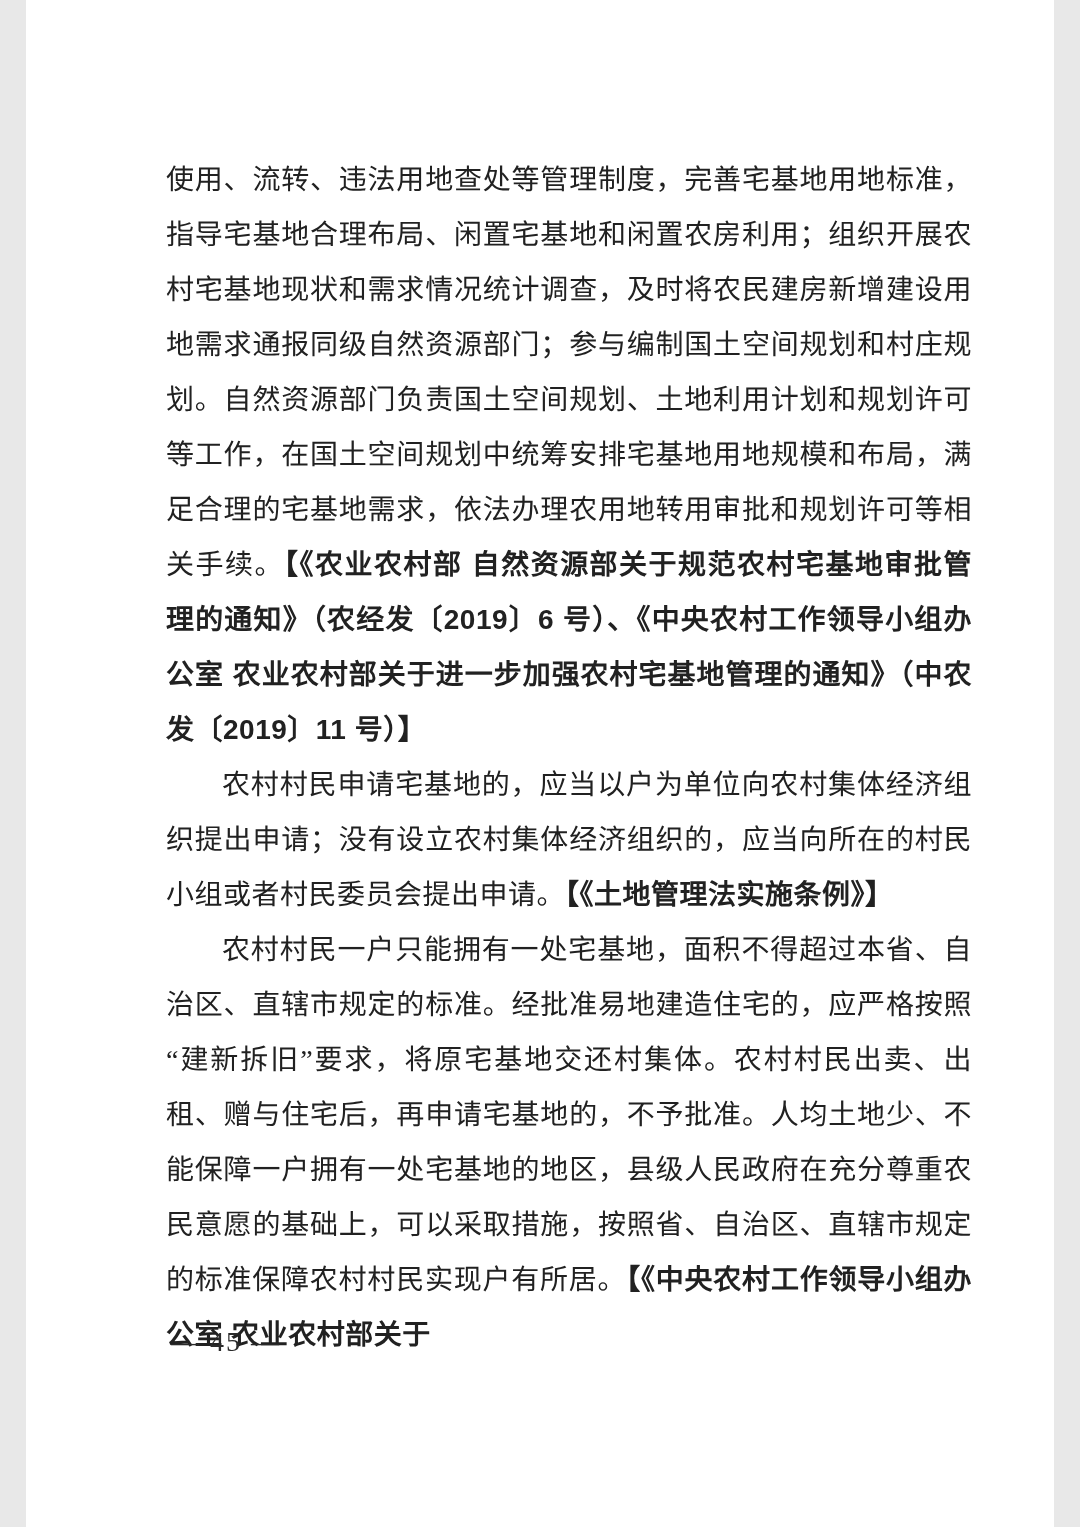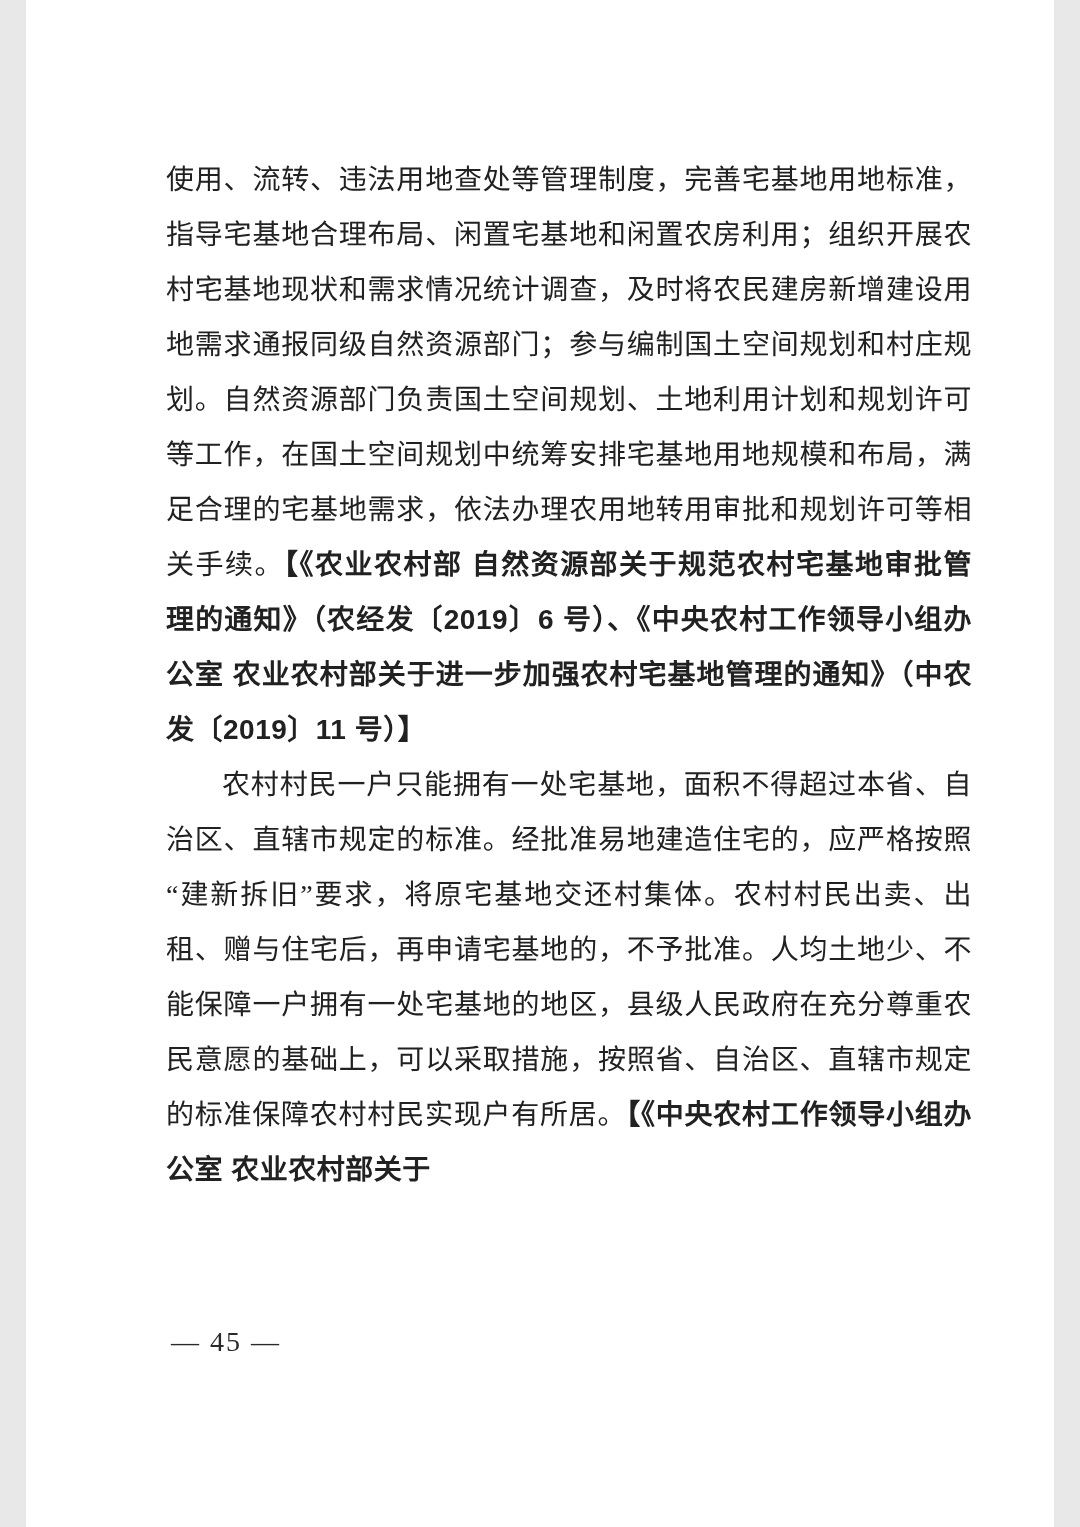--- a/index.html
+++ b/index.html
@@ -53,18 +53,19 @@
     color: #2a2a2a;
     letter-spacing: 2px;
   }
 </style>
 </head>
 <body>
 
 <div class="page">
   <main class="doc-body">
       <p class="para"><span class="seg">使用、流转、违法用地查处等管理制度，完善宅基地用地标准，指导宅基地合理布局、闲置宅基地和闲置农房利用；组织开展农村宅基地现状和需求情况统计调查，及时将农民建房新增建设用地需求通报同级自然资源部门；参与编制国土空间规划和村庄规划。自然资源部门负责国土空间规划、土地利用计划和规划许可等工作，在国土空间规划中统筹安排宅基地用地规模和布局，满足合理的宅基地需求，依法办理农用地转用审批和规划许可等相关手续。</span><span class="seg bold">【《农业农村部 自然资源部关于规范农村宅基地审批管理的通知》（农经发〔2019〕6 号）、《中央农村工作领导小组办公室 农业农村部关于进一步加强农村宅基地管理的通知》（中农发〔2019〕11 号）】</span></p>
+      <p class="para indent"><span class="seg">农村村民申请宅基地的，应当以户为单位向农村集体经济组织提出申请；没有设立农村集体经济组织的，应当向所在的村民小组或者村民委员会提出申请。</span><span class="seg bold">【《土地管理法实施条例》】</span></p>
       <p class="para indent"><span class="seg">农村村民一户只能拥有一处宅基地，面积不得超过本省、自治区、直辖市规定的标准。经批准易地建造住宅的，应严格按照“建新拆旧”要求，将原宅基地交还村集体。农村村民出卖、出租、赠与住宅后，再申请宅基地的，不予批准。人均土地少、不能保障一户拥有一处宅基地的地区，县级人民政府在充分尊重农民意愿的基础上，可以采取措施，按照省、自治区、直辖市规定的标准保障农村村民实现户有所居。</span><span class="seg bold">【《中央农村工作领导小组办公室 农业农村部关于</span></p>
     </main>
   <footer class="page-footer">
     <span>— 45 —</span>
   </footer>
 </div>
 
 </body></html>

